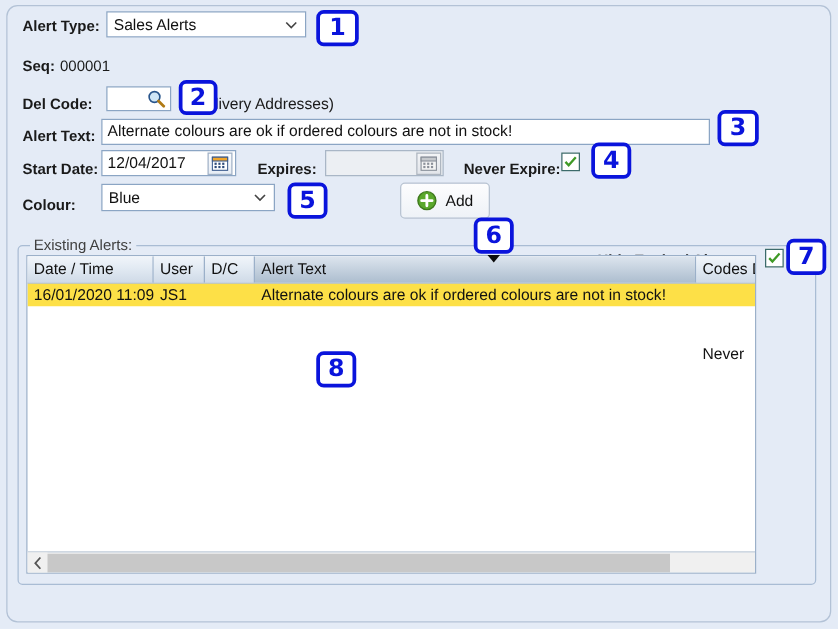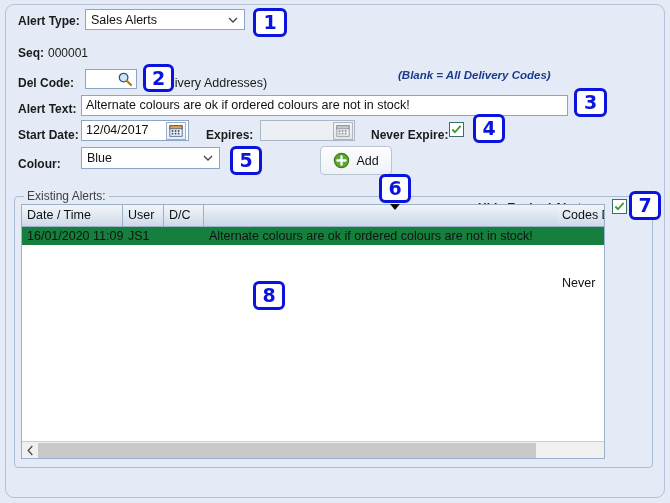--- a/index.html
+++ b/index.html
@@ -162,21 +162,21 @@
     white-space: nowrap;
     overflow: hidden;
     background: linear-gradient(#f1f5fa 0%, #e2eaf3 45%, #cfdae7 100%);
   }
   .hcell.sorted {
     background: linear-gradient(#dde5ee 0%, #c7d3e0 45%, #adbecf 100%);
   }
   .grid-row {
     position: absolute;
     height: 18px;
-    background: #15803d;
+    background: #fde047;
     width: 100%;
   }
   .dcell {
     position: absolute;
     top: 0;
     height: 18px;
     line-height: 18px;
     font-size: 12.5px;
     color: #111;
     padding-left: 5px;
@@ -253,21 +253,20 @@
     <span class="magnifier">
       <svg viewBox="0 0 16 16" width="16" height="16">
         <circle cx="6.6" cy="6.6" r="4.3" fill="#cfe6f7" stroke="#29558c" stroke-width="1.3"></circle>
         <path d="M9.8 9.8 L14 14" stroke="#b07a14" stroke-width="2.2" stroke-linecap="round"></path>
       </svg>
     </span>
   </div>
 
   <div class="lbl lbl-normal" style="left:165px; top:76px; font-size:12.5px;">elivery Addresses)</div>
 
-  <div class="hint-italic" style="left:398px; top:69px;">(Blank = All Delivery Codes)</div>
 
   <div class="lbl" style="left:18px; top:102px;">Alert Text:</div>
 
   <div class="field" style="left:81px; top:95px; width:487px; height:21px;">
     <span>Alternate colours are ok if ordered colours are not in stock!</span>
   </div>
 
   <div class="lbl" style="left:18px; top:128px;">Start Date:</div>
 
   <div class="field" style="left:81px; top:120px; width:108px; height:21px;">
@@ -348,20 +347,21 @@
 
   <div class="groupbox" style="left:14px; top:196px; width:639px; height:272px;"></div>
   <div class="group-title" style="left:24px; top:189px;">Existing Alerts:</div>
 
   <div class="grid-wrap" style="left:21px; top:204px; width:584px; height:255px;">
 
     <div class="grid-head">
       <div class="hcell" style="left:0px; width:101px;">Date / Time</div>
       <div class="hcell" style="left:101px; width:41px;">User</div>
       <div class="hcell" style="left:142px; width:40px;">D/C</div>
+      <div class="hcell sorted" style="left:182px; width:353px;">Alert Text</div>
       <div class="hcell" style="left:535px; width:73px; border-right:none;">Codes Date</div>
     </div>
 
     <div class="grid-row" style="top:22px;">
       <div class="dcell" style="left:0px; width:101px;">16/01/2020 11:09</div>
       <div class="dcell" style="left:101px; width:41px;">JS1</div>
       <div class="dcell" style="left:142px; width:40px;"></div>
       <div class="dcell" style="left:182px; width:353px;">Alternate colours are ok if ordered colours are not in stock!</div>
       <div class="dcell" style="left:535px; width:73px;margin-top:47px;">Never</div>
     </div>

